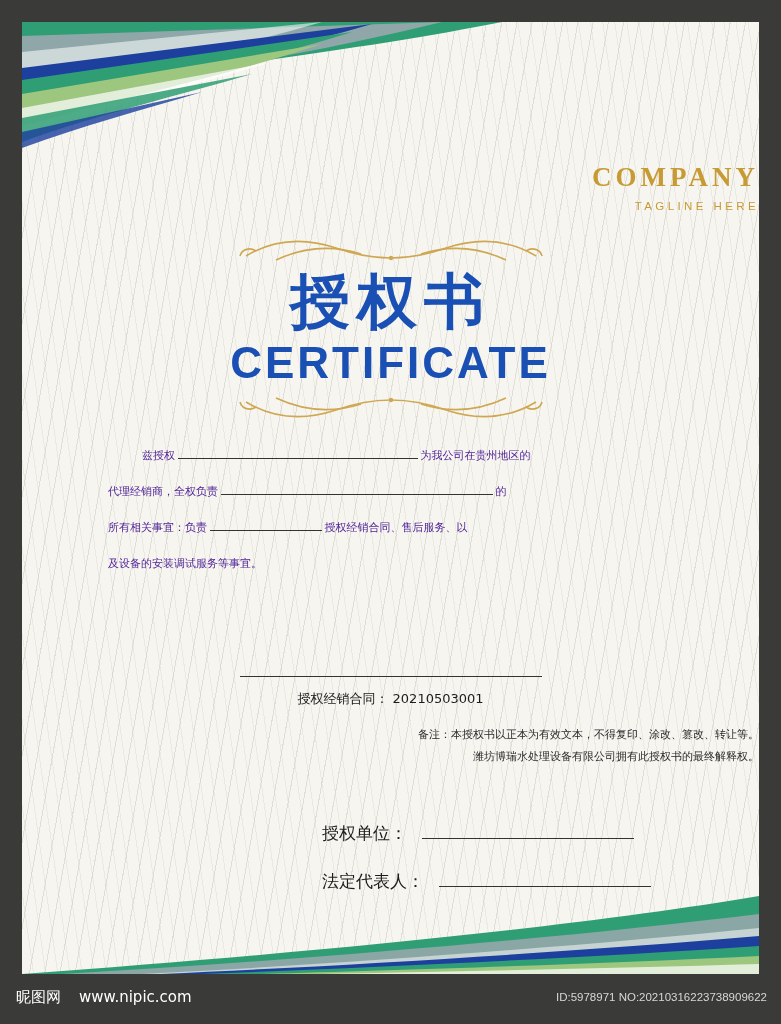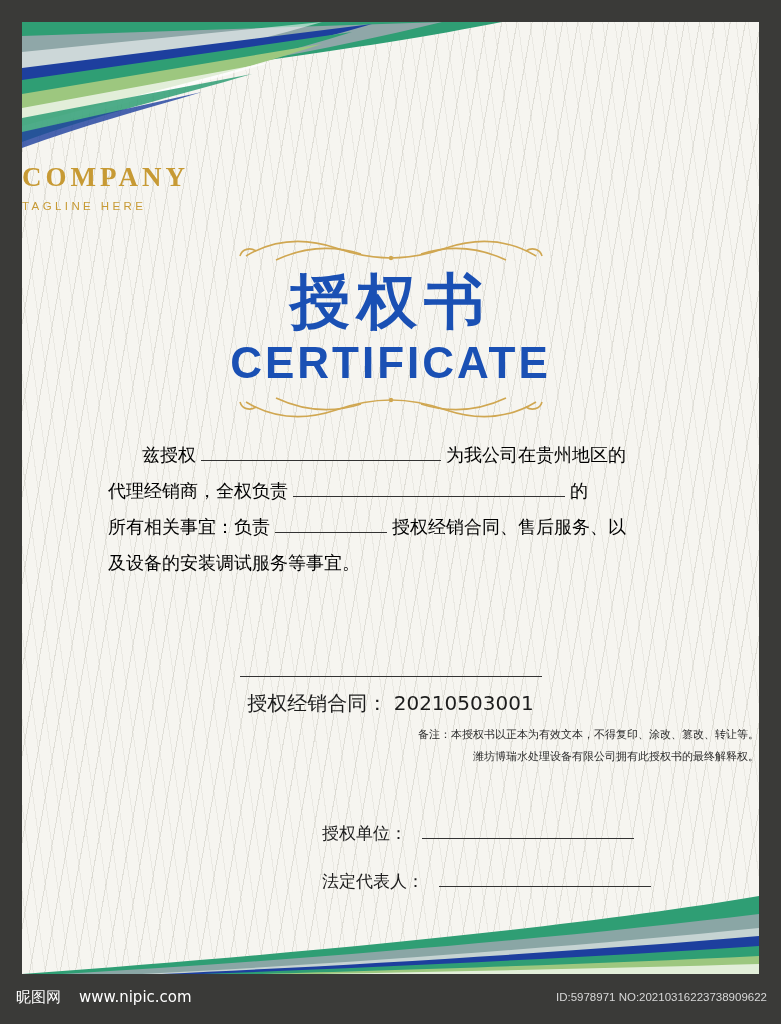--- a/index.html
+++ b/index.html
@@ -71,21 +71,21 @@
   }
   .ribbons.top { top: 0; }
   .ribbons.bottom { bottom: 0; }
 
   
   .company-block {
     position: absolute;
     top: 140px;
     left: 0;
     width: 737px;
-    text-align: left;
+    text-align: right;
   }
   .company-name {
     font-size: 27px;
     letter-spacing: 4px;
     font-weight: bold;
     color: #c79a34;
     font-family: "Liberation Serif", serif;
   }
   .company-tagline {
     margin-top: 7px;
@@ -129,24 +129,24 @@
     letter-spacing: 3px;
     color: #1a50b4;
   }
 
   
   .body-text {
     position: absolute;
     top: 415px;
     left: 86px;
     width: 570px;
-    font-size: 18px;
-    color: #000000;
+    font-size: 11px;
+    color: #4c1d95;
     line-height: 36px;
-    font-family: Liberation Sans, sans-serif;
+    font-family: Liberation Serif, serif;
   }
   .body-text .indent { display: inline-block; width: 34px; }
   .fill {
     display: inline-block;
     border-bottom: 1px solid #333;
     vertical-align: baseline;
     height: 17px;
   }
   .fill.w240 { width: 240px; }
   .fill.w270 { width: 272px; }
@@ -171,21 +171,21 @@
     transform: translateX(-50%);
     width: 302px;
     border-bottom: 1px solid #333;
   }
   .contract-line {
     position: absolute;
     top: 668px;
     left: 0;
     width: 737px;
     text-align: center;
-    font-size: 20px;
+    font-size: 13px;
     color: #1c1c1c;
     font-family: "DejaVu Sans", "Liberation Sans", sans-serif;
   }
 
   
   .notes {
     position: absolute;
     top: 702px;
     left: 0;
     width: 737px;

